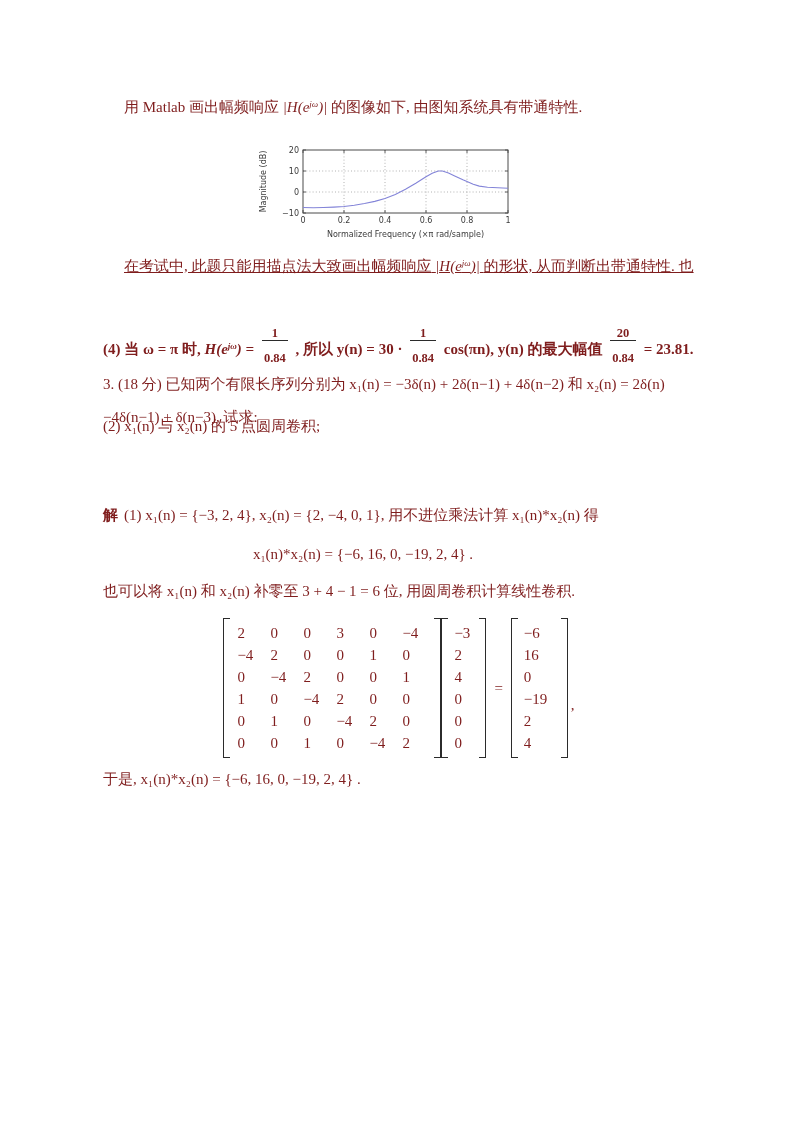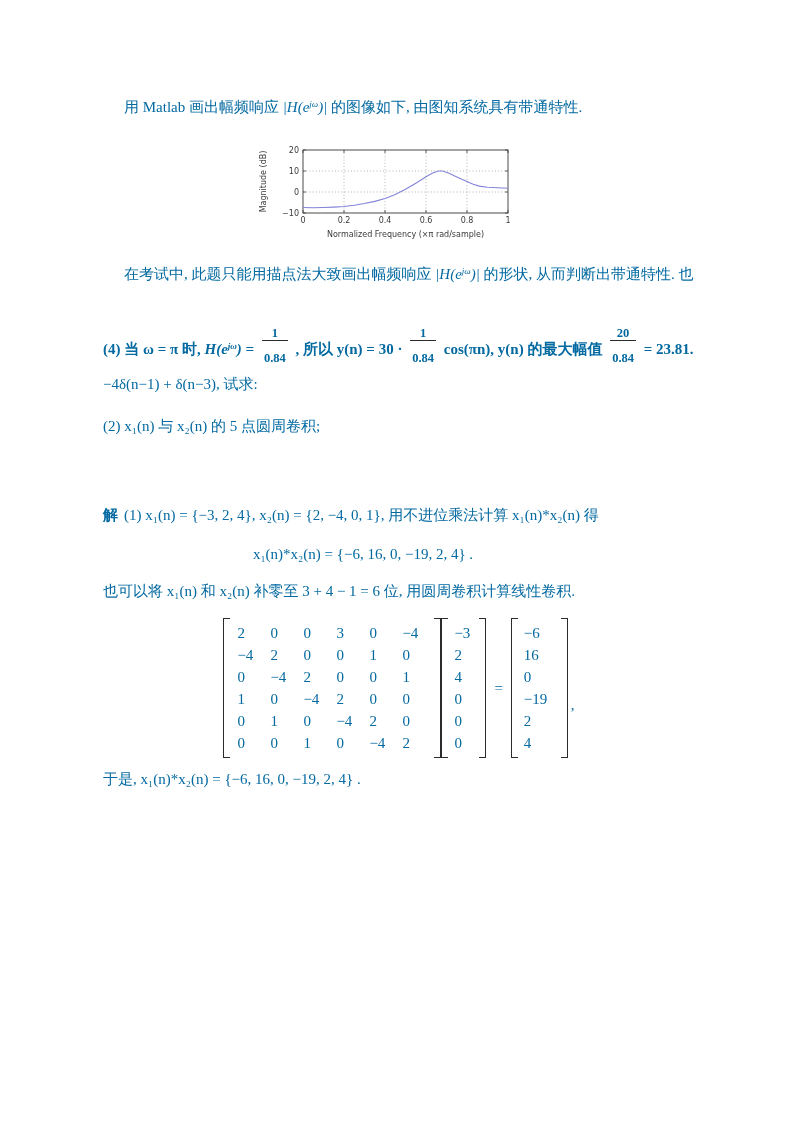--- a/index.html
+++ b/index.html
@@ -1,17 +1,17 @@
 <!DOCTYPE html>
 <html><head>
 <meta charset="utf-8">
 <style>
   html,body{margin:0;padding:0;background:#ffffff;}
   .page{position:relative;width:794px;height:887px;background:#ffffff;overflow:hidden;
-        font-family:"Liberation Serif","DejaVu Serif",serif;color:#0369a1;}
+        font-family:"Liberation Serif","DejaVu Serif",serif;color:#7f1d1d;}
   .line{position:absolute;left:103px;width:610px;margin:0;font-size:15px;line-height:20px;white-space:nowrap;}
   .wrap2{line-height:33px;}
   .blk{display:block;text-indent:0;white-space:nowrap;}
   .ind{text-indent:21px;}
   .mg{font-style:italic;}
   sup{font-size:9px;vertical-align:baseline;position:relative;top:-5px;}
   
   .l4{top:326px;height:44px;line-height:44px;font-weight:bold;}
   .frac{display:inline-flex;flex-direction:column;align-items:center;vertical-align:middle;
         line-height:1.15;font-size:12.5px;margin:0 4px;}
@@ -88,21 +88,21 @@
         <line x1="47" y1="9" x2="50" y2="9" stroke="#4a4a4a" stroke-width="0.9"></line>
         <line x1="252" y1="9" x2="249" y2="9" stroke="#4a4a4a" stroke-width="0.9"></line>
         <text x="43" y="11.8" text-anchor="end">20</text>
         <rect x="47" y="9" width="205" height="63" fill="none" stroke="#4a4a4a" stroke-width="1"></rect>
         <polyline points="47.0,66.5 57.3,66.8 67.5,66.5 77.8,66.1 88.0,65.5 98.3,64.2 108.5,62.5 118.8,60.4 129.0,57.5 139.3,53.5 149.5,48.3 159.8,42.2 170.0,35.7 176.2,32.3 182.3,30.0 186.4,30.0 192.5,32.1 198.7,35.0 206.9,38.8 211.0,40.5 217.2,43.2 223.3,45.1 231.5,46.2 241.8,46.8 252.0,47.2" fill="none" stroke="#8384d8" stroke-width="1.1"></polyline>
         <text x="10" y="40.5" text-anchor="middle" transform="rotate(-90 10 40.5)">Magnitude (dB)</text>
         <text x="149.5" y="96" text-anchor="middle">Normalized Frequency  (×π rad/sample)</text>
       </svg>
   </figure>
 
-  <p class="line wrap2 ind" style="top:258px;">
+  <p class="line wrap2 ind" style="top:250px;text-decoration:underline;">
     <span>在考试中, 此题只能用描点法大致画出幅频响应</span>
     <span class="mg"><span>|H(e</span><sup>jω</sup><span>)|</span></span>
     <span>的形状, 从而判断出带通特性. 也</span>
   </p>
 
   <div class="line l4">
     <span>(4) 当 ω = π 时,</span>
     <span class="mg"><span>H(e</span><sup>jω</sup><span>) =</span></span>
     <span class="frac">
         <span class="num">1</span>
@@ -115,20 +115,21 @@
       </span>
     <span>cos(πn),  y(n) 的最大幅值</span>
     <span class="frac">
         <span class="num">20</span>
         <span class="den">0.84</span>
       </span>
     <span>= 23.81.</span>
   </div>
 
   <p class="line wrap2" style="top:368px;">
+    <span class="blk">3. (18 分) 已知两个有限长序列分别为 x₁(n) = −3δ(n) + 2δ(n−1) + 4δ(n−2) 和 x₂(n) = 2δ(n)</span>
     <span class="blk">−4δ(n−1) + δ(n−3), 试求:</span>
   </p>
 
   <div class="qlist">
     <p class="qitem">(2)  x₁(n) 与 x₂(n) 的 5 点圆周卷积;</p>
   </div>
 
   <p class="line sol" style="top:505px;">
     <b>解</b><span>(1)  x₁(n) = {−3, 2, 4},  x₂(n) = {2, −4, 0, 1},  用不进位乘法计算 x₁(n)*x₂(n) 得</span>
   </p>

